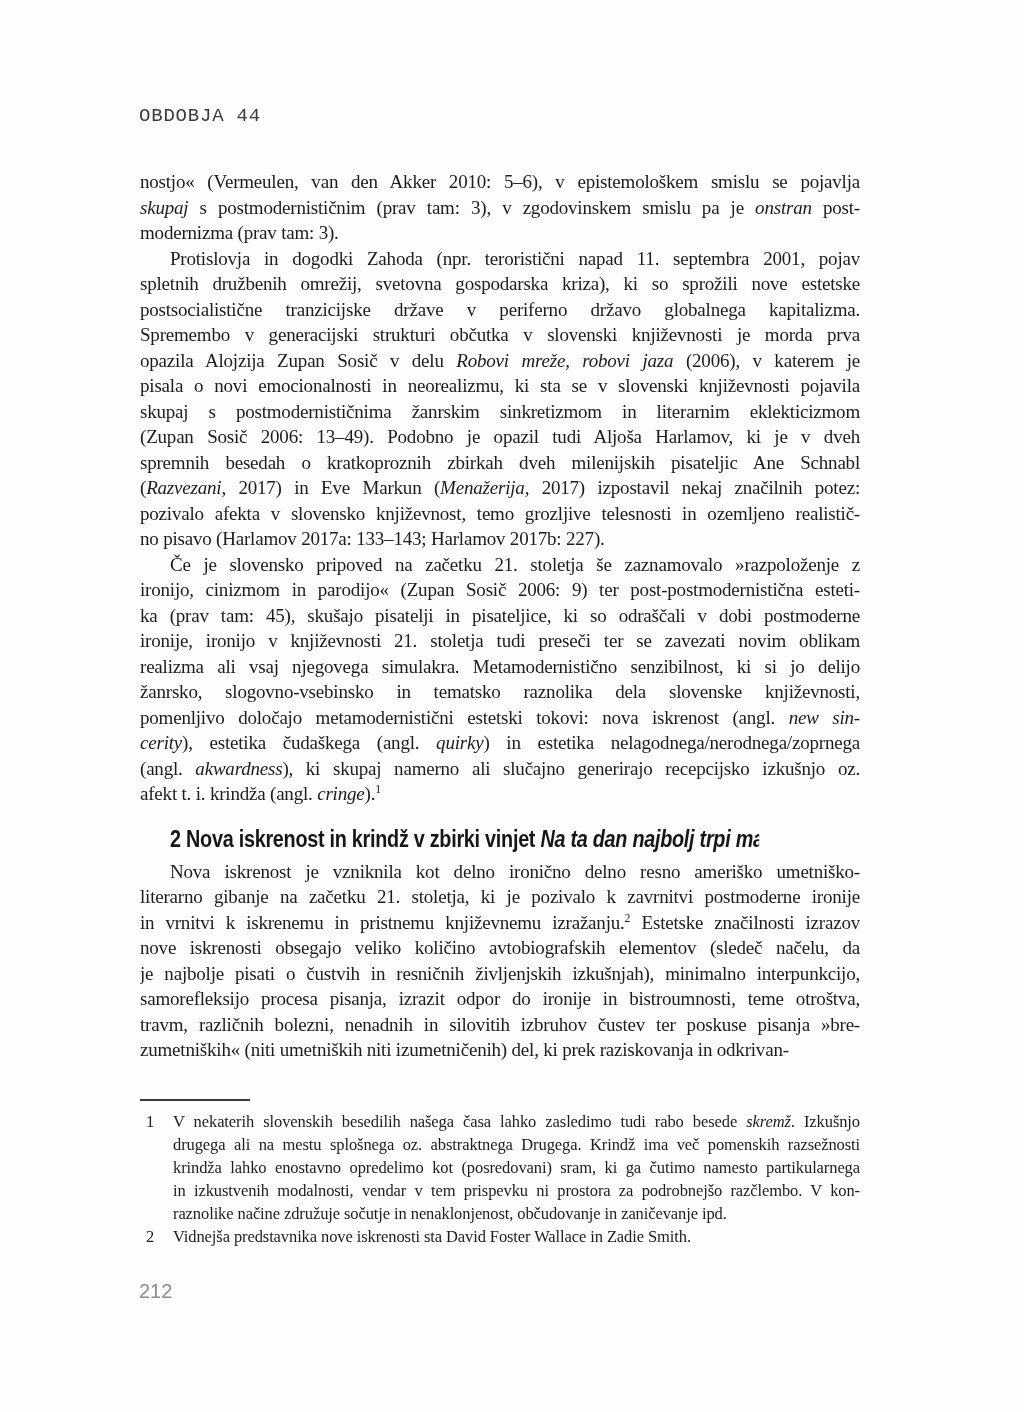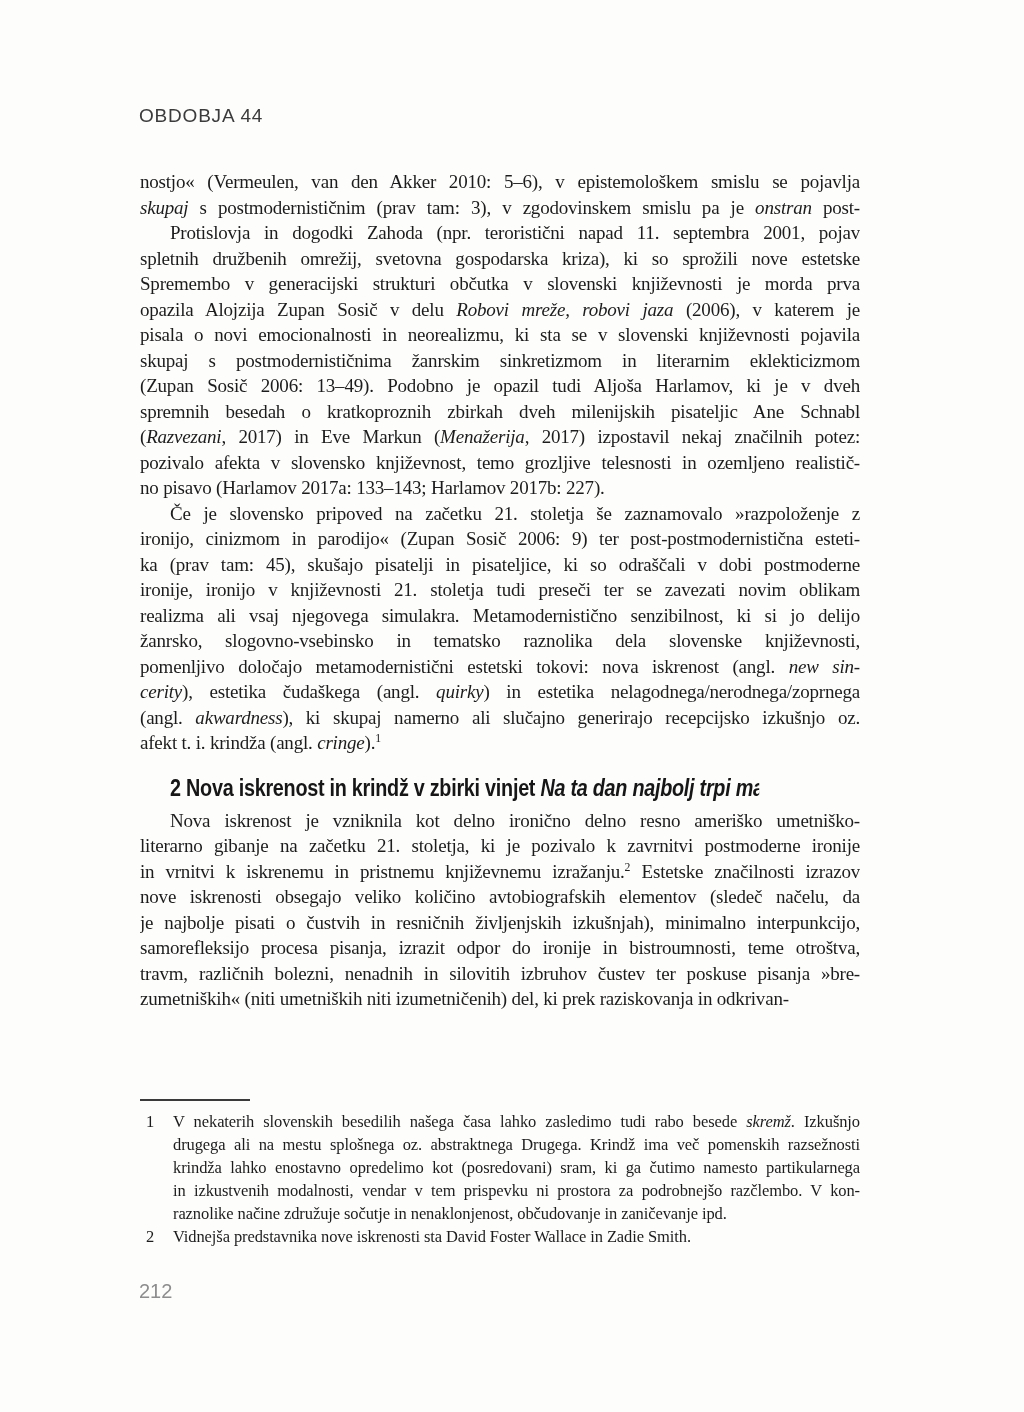--- a/index.html
+++ b/index.html
@@ -9,21 +9,21 @@
     height: 1412px;
     background: #fdfdfc;
     color: #1c1c1c;
     font-family: "Liberation Serif", "DejaVu Serif", serif;
     overflow: hidden;
   }
   .running-header {
     position: absolute;
     left: 139px;
     top: 105px;
-    font-family: Liberation Sans, sans-serif;
+    font-family: Liberation Mono, monospace;
     font-size: 19px;
     letter-spacing: 0.8px;
     color: #3b3b3b;
   }
   .body-text {
     position: absolute;
     left: 140px;
     top: 169px;
     width: 720px;
     font-size: 19px;
@@ -101,24 +101,26 @@
 </head>
 <body>
 
 <div class="page">
   <div class="running-header">OBDOBJA 44</div>
 
   <div class="body-text">
       <div class="paragraph">
         <div class="tline">nostjo« (Vermeulen, van den Akker 2010: 5–6), v epistemološkem smislu se pojavlja</div>
         <div class="tline"><i>skupaj</i> s postmodernističnim (prav tam: 3), v zgodovinskem smislu pa je <i>onstran</i> post-</div>
+        <div class="tline last">modernizma (prav tam: 3).</div>
       </div>
       <div class="paragraph">
         <div class="tline indent">Protislovja in dogodki Zahoda (npr. teroristični napad 11. septembra 2001, pojav</div>
         <div class="tline">spletnih družbenih omrežij, svetovna gospodarska kriza), ki so sprožili nove estetske</div>
+        <div class="tline">postsocialistične tranzicijske države v periferno državo globalnega kapitalizma.</div>
         <div class="tline">Spremembo v generacijski strukturi občutka v slovenski književnosti je morda prva</div>
         <div class="tline">opazila Alojzija Zupan Sosič v delu <i>Robovi mreže, robovi jaza</i> (2006), v katerem je</div>
         <div class="tline">pisala o novi emocionalnosti in neorealizmu, ki sta se v slovenski književnosti pojavila</div>
         <div class="tline">skupaj s postmodernističnima žanrskim sinkretizmom in literarnim eklekticizmom</div>
         <div class="tline">(Zupan Sosič 2006: 13–49). Podobno je opazil tudi Aljoša Harlamov, ki je v dveh</div>
         <div class="tline">spremnih besedah o kratkoproznih zbirkah dveh milenijskih pisateljic Ane Schnabl</div>
         <div class="tline">(<i>Razvezani</i>, 2017) in Eve Markun (<i>Menažerija</i>, 2017) izpostavil nekaj značilnih potez:</div>
         <div class="tline">pozivalo afekta v slovensko književnost, temo grozljive telesnosti in ozemljeno realistič-</div>
         <div class="tline last">no pisavo (Harlamov 2017a: 133–143; Harlamov 2017b: 227).</div>
       </div>

